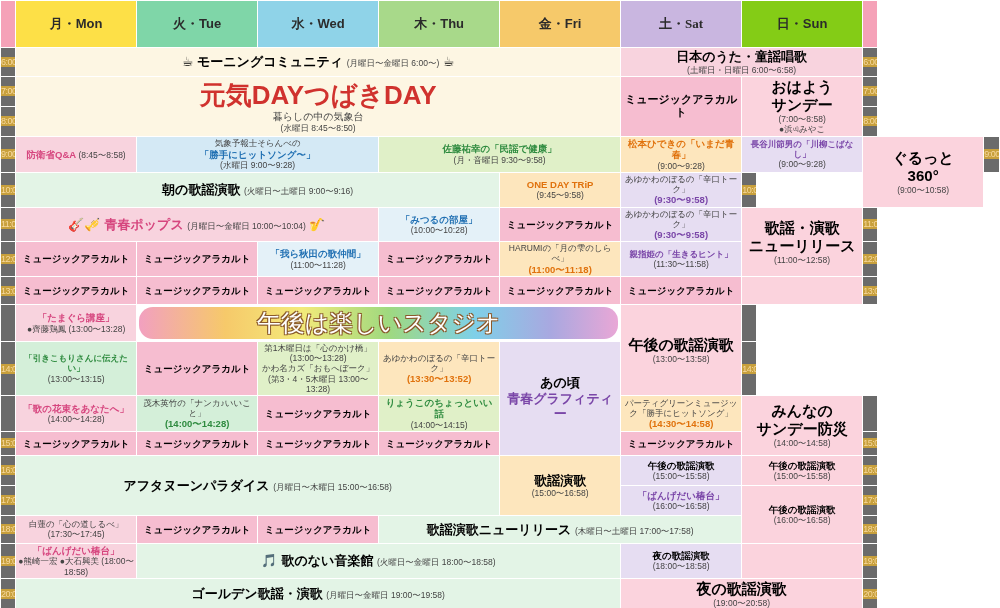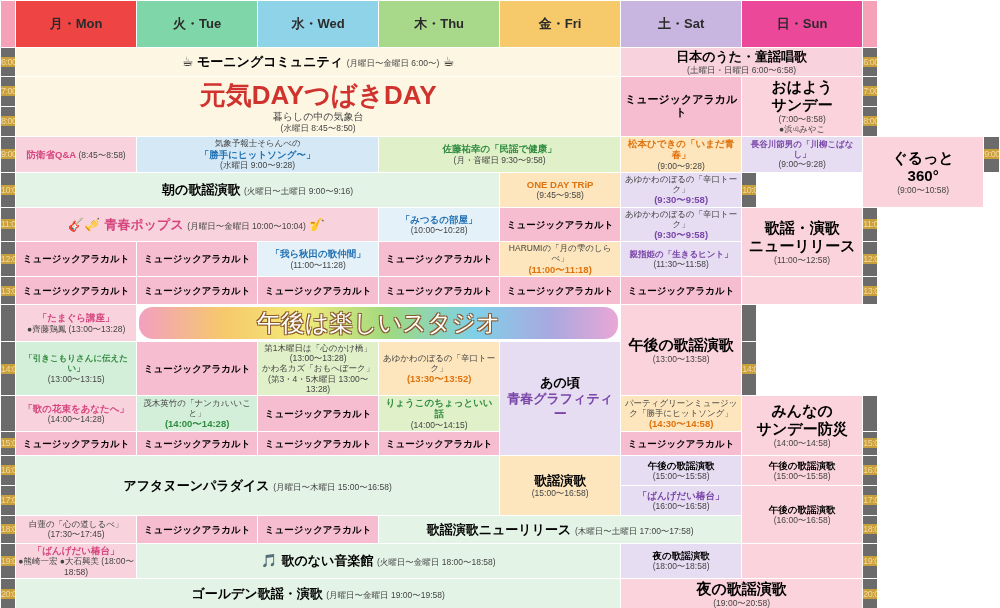--- a/index.html
+++ b/index.html
@@ -1,27 +1,27 @@
 <!DOCTYPE html>
 <html><head>
 <meta charset="utf-8">
 <style>
   html,body{margin:0;padding:0;background:#fff;}
   body{font-family:"Liberation Sans","DejaVu Sans",sans-serif;}
   #sheet{width:1000px;height:608px;position:relative;overflow:hidden;background:#fff;}
   table.grid{border-collapse:collapse;table-layout:fixed;width:1000px;height:608px;}
   table.grid td{border:1px solid #ffffff;padding:0;vertical-align:middle;overflow:hidden;}
   .hdr{background:#f3a8c0;color:#2b2b2b;font-weight:bold;font-size:13px;text-align:center;}
-  .hdr.mon{background:#ef4444;}
+  .hdr.mon{background:#fde047;}
   .hdr.tue{background:#7fd6a8;}
   .hdr.wed{background:#8fd3e8;}
   .hdr.thu{background:#a8d98a;}
   .hdr.fri{background:#f6c96a;}
-  .hdr.sat{background:#c9b6e0;}
-  .hdr.sun{background:#ec4899;}
+  .hdr.sat{background:#c9b6e0;font-family:Liberation Serif, serif;}
+  .hdr.sun{background:#84cc16;}
   .hdr.corner{background:#f5a2b8;font-size:10px;line-height:1.15;color:#3a3a3a;padding-left:48px;}
   .timecol{background:#6b6b6b;width:26px;}
   .tlabel{font-size:9px;color:#f7d9a0;background:#c8a03c;display:block;text-align:center;letter-spacing:-0.5px;}
   .cell{font-size:11px;text-align:center;line-height:1.2;}
   .ttl{display:block;font-weight:bold;}
   .sub{display:block;font-size:8.5px;font-weight:normal;color:#444;}
   .pink{background:#f8d3de;}
   .pinkdeep{background:#f6bdd0;}
   .green{background:#d4efd9;}
   .greenlt{background:#e3f4e6;}

